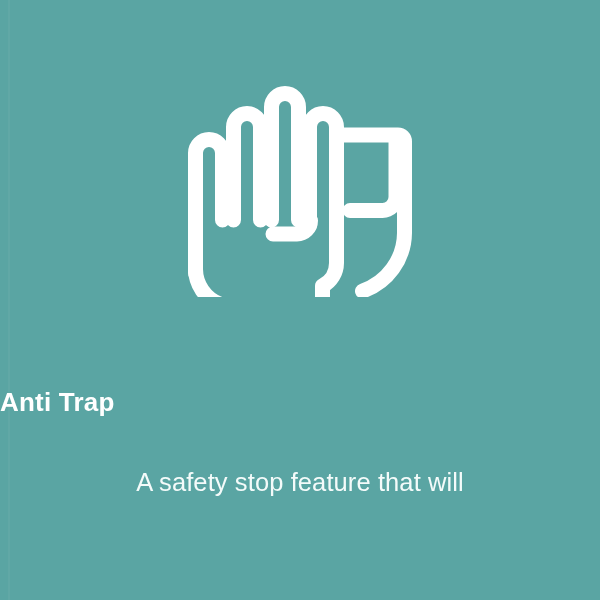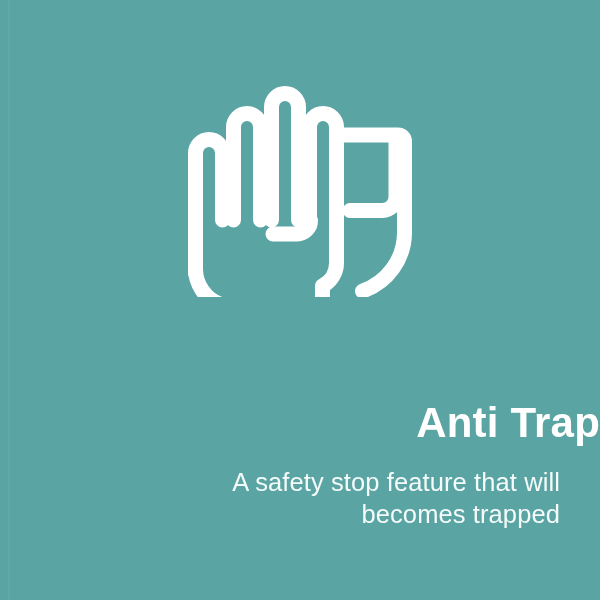--- a/index.html
+++ b/index.html
@@ -54,33 +54,33 @@
     stroke: #ffffff;
     stroke-width: 15;
     stroke-linecap: round;
     stroke-linejoin: round;
   }
   #card-title {
     position: absolute;
     left: 0;
     top: 371px;
     width: 600px;
-    text-align: right;
+    text-align: left;
     color: #ffffff;
-    font-size: 42px;
+    font-size: 26px;
     font-weight: bold;
     letter-spacing: 0.2px;
     line-height: 1.15;
   }
   #card-description {
     position: absolute;
     left: 40px;
     top: 440px;
     width: 520px;
-    text-align: right;
+    text-align: center;
     color: #f4fbfa;
     font-size: 25.5px;
     font-weight: normal;
     line-height: 1.29;
     letter-spacing: 0.1px;
   }
   #card-description .desc-line {
     display: block;
     white-space: nowrap;
   }
@@ -113,16 +113,15 @@
                a62 62 0 0 1 -42 58"></path>
 
       <path d="M209 56 L209 112 a13.5 13.5 0 0 1 -13.5 13.5 L163 125.5"></path>
     </svg>
   </div>
 
   <h1 id="card-title">Anti Trap</h1>
 
   <p id="card-description">
     <span class="desc-line">A safety stop feature that will</span>
-    <span class="desc-line">becomes trapped</span>
   </p>
 
 </div>
 
 </body></html>

